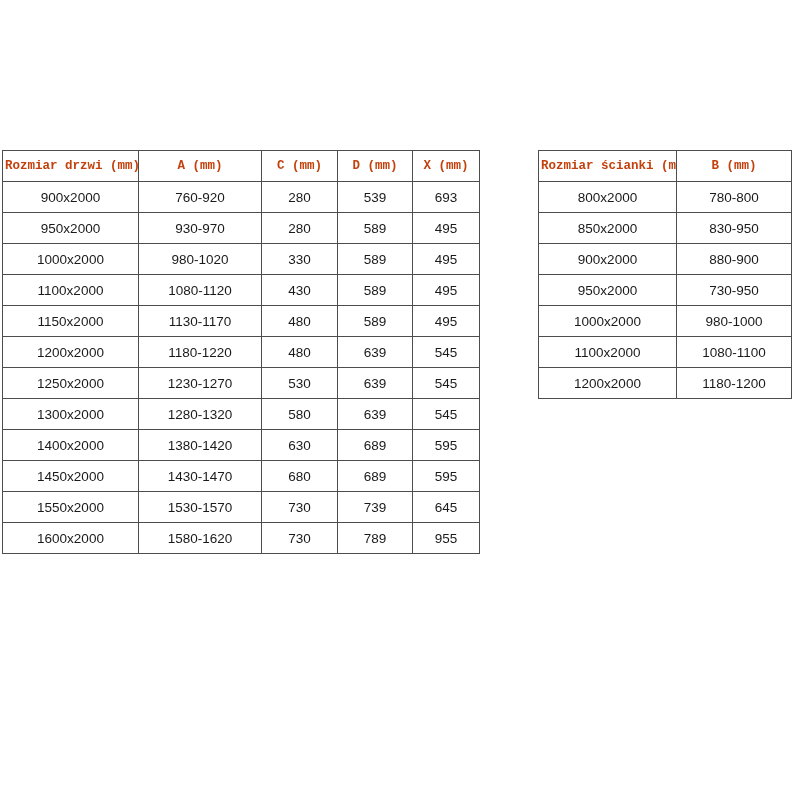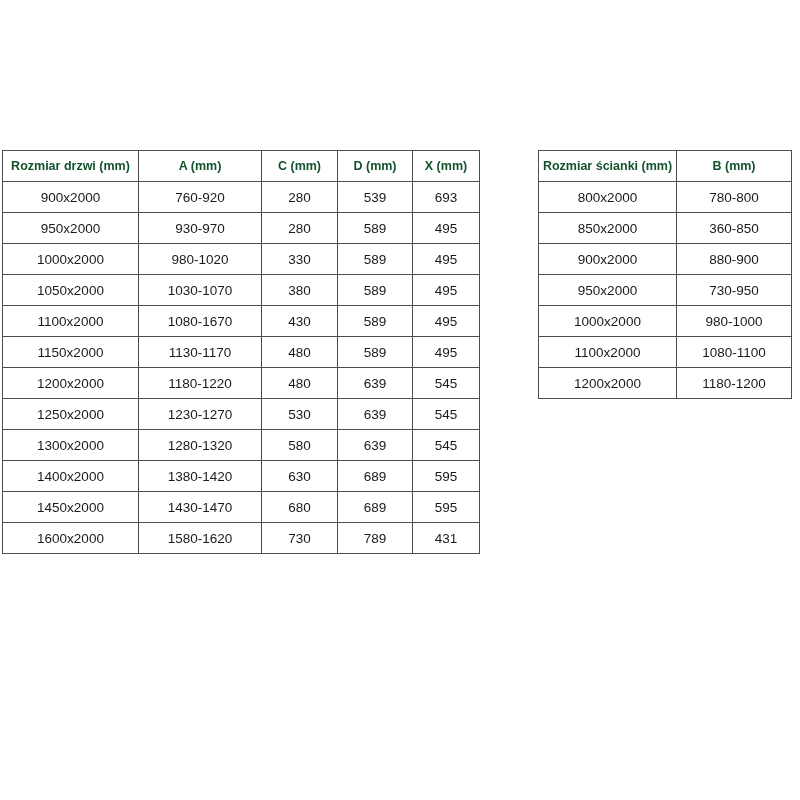--- a/index.html
+++ b/index.html
@@ -20,21 +20,22 @@
       text-align: center;
       vertical-align: middle;
       padding: 0 2px;
       overflow: hidden;
       white-space: nowrap;
     }
     tr { height: 31px; }
     th {
       font-weight: bold;
       font-size: 12.5px;
-      color: #14532d;
+      color: #c2410c;
+      font-family: Liberation Mono, monospace;
     }
     td {
       font-weight: normal;
       font-size: 13.5px;
       color: #1a1a1a;
     }
     #door-table { left: 2px;   top: 150px; width: 477px; }
     #wall-table { left: 538px; top: 150px; width: 253px; border-radius: 27px; }
   </style>
 </head>
@@ -73,29 +74,22 @@
         <td>495</td>
       </tr>
       <tr>
         <td>1000x2000</td>
         <td>980-1020</td>
         <td>330</td>
         <td>589</td>
         <td>495</td>
       </tr>
       <tr>
-        <td>1050x2000</td>
-        <td>1030-1070</td>
-        <td>380</td>
-        <td>589</td>
-        <td>495</td>
-      </tr>
-      <tr>
         <td>1100x2000</td>
-        <td>1080-1670</td>
+        <td>1080-1120</td>
         <td>430</td>
         <td>589</td>
         <td>495</td>
       </tr>
       <tr>
         <td>1150x2000</td>
         <td>1130-1170</td>
         <td>480</td>
         <td>589</td>
         <td>495</td>
@@ -129,25 +123,32 @@
         <td>595</td>
       </tr>
       <tr>
         <td>1450x2000</td>
         <td>1430-1470</td>
         <td>680</td>
         <td>689</td>
         <td>595</td>
       </tr>
       <tr>
+        <td>1550x2000</td>
+        <td>1530-1570</td>
+        <td>730</td>
+        <td>739</td>
+        <td>645</td>
+      </tr>
+      <tr>
         <td>1600x2000</td>
         <td>1580-1620</td>
         <td>730</td>
         <td>789</td>
-        <td>431</td>
+        <td>955</td>
       </tr>
     </tbody>
 </table>
 
 <table id="wall-table">
   <colgroup>
     <col style="width:138px">
     <col style="width:115px">
   </colgroup>
   <thead>
@@ -156,21 +157,21 @@
       <th>B (mm)</th>
     </tr>
   </thead>
   <tbody>
       <tr>
         <td>800x2000</td>
         <td>780-800</td>
       </tr>
       <tr>
         <td>850x2000</td>
-        <td>360-850</td>
+        <td>830-950</td>
       </tr>
       <tr>
         <td>900x2000</td>
         <td>880-900</td>
       </tr>
       <tr>
         <td>950x2000</td>
         <td>730-950</td>
       </tr>
       <tr>

